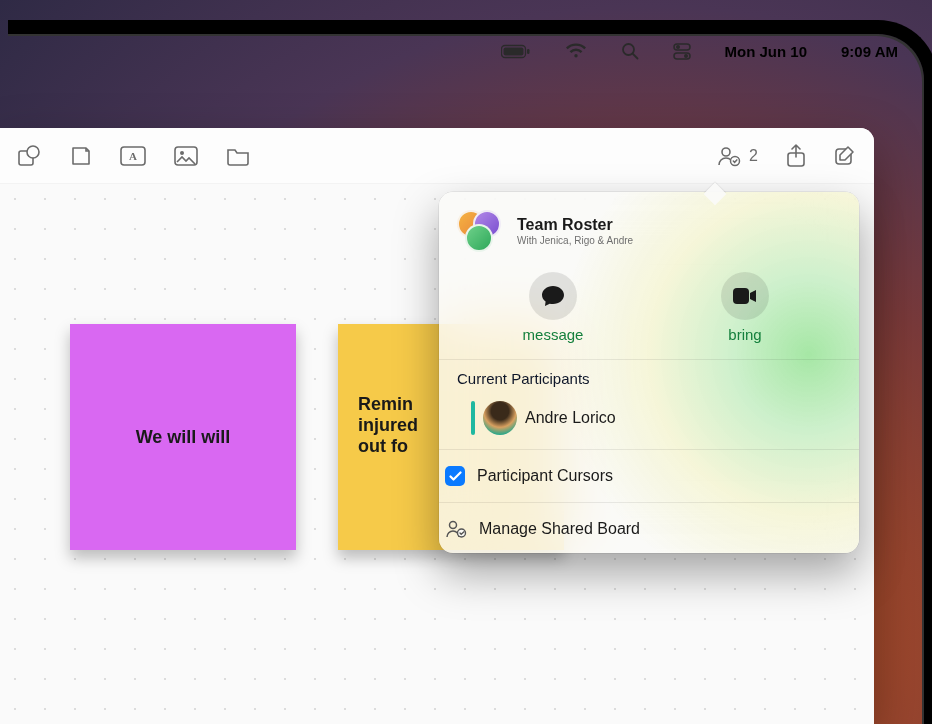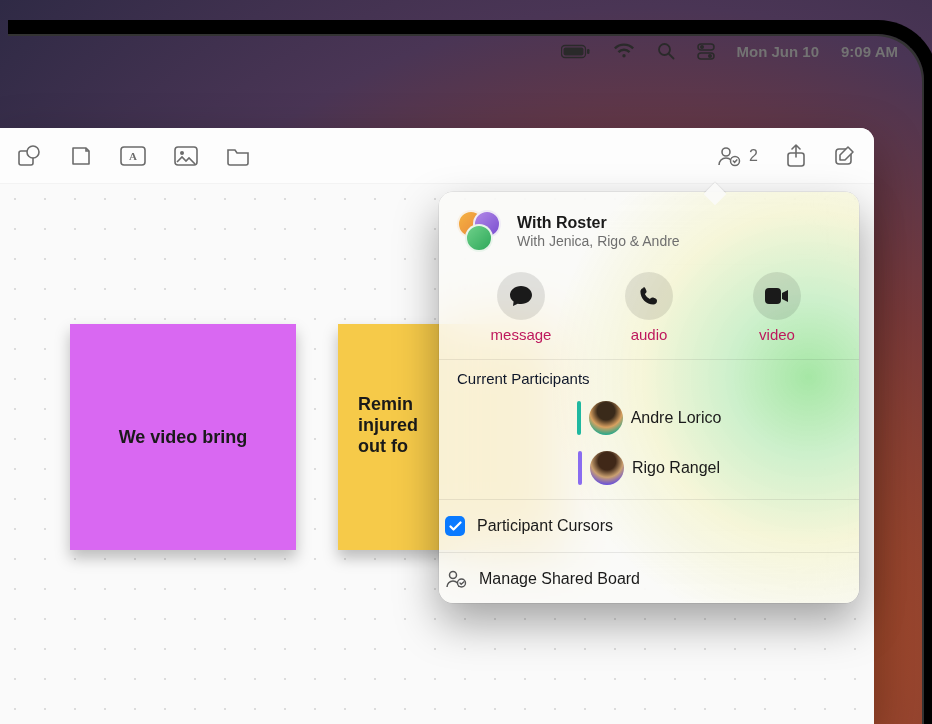--- a/index.html
+++ b/index.html
@@ -38,22 +38,22 @@
   .menubar {
     position: absolute;
     top: 34px;
     left: 0;
     right: 14px;
     height: 34px;
     display: flex;
     justify-content: flex-end;
     align-items: center;
     padding-right: 20px;
-    gap: 22px;
-    color: #737373;
+    gap: 34px;
+    color: #000000;
     font-size: 15px;
     font-weight: 500;
   }
   .menubar .icon { display: flex; align-items: center; }
   .menubar .clock { font-weight: 600; }
   .menubar svg { display: block; }
 
   
   .window {
     position: absolute;
@@ -164,51 +164,50 @@
   }
   .avatar-stack .av {
     position: absolute; width: 28px; height: 28px; border-radius: 50%;
     border: 2px solid rgba(250,250,248,0.9);
   }
   .av1 { background: linear-gradient(135deg,#f5b342,#e8843a); top:0; left:0; }
   .av2 { background: linear-gradient(135deg,#b288e8,#7a4fd0); top:0; left:16px; }
   .av3 { background: linear-gradient(135deg,#6fd18a,#2ea85a); top:14px; left:8px; }
 
   .pop-title { font-size: 16px; font-weight: 700; color:#1a1a1a; }
-  .pop-sub { font-size: 14px; color: #6f6f6f; margin-top:1px; }
+  .pop-sub { font-size: 10px; color: #6f6f6f; margin-top:1px; }
 
   .pop-actions {
     display: flex;
     justify-content: space-around;
     padding: 6px 18px 16px;
     border-bottom: 1px solid rgba(0,0,0,0.08);
   }
   .pop-action {
     display:flex; flex-direction:column; align-items:center; gap:6px; cursor:pointer;
     width: 110px;
   }
   .pop-action .circle {
     width: 48px; height: 48px; border-radius: 50%;
     background: rgba(0,0,0,0.1);
     display:flex; align-items:center; justify-content:center;
     color:#222;
   }
-  .pop-action .lbl { font-size: 15px; color:#be185d; }
+  .pop-action .lbl { font-size: 15px; color:#15803d; }
 
   .pop-section-head {
     padding: 10px 18px 6px;
     font-size: 15px;
     color: #0f172a;
   }
 
   .participant {
     display:flex; align-items:center; gap:8px;
-    padding: 8px 18px;
+    padding: 8px 32px;
     cursor: default;
-    justify-content: center;
   }
   .participant .bar { width: 4px; height: 34px; border-radius: 3px; }
   .participant .pavatar { width: 34px; height: 34px; border-radius:50%; flex-shrink:0; }
   .pavatar.a1 { background: radial-gradient(circle at 50% 30%, #3a2a1a 30%, #d8a060 55%, #2aa88a 80%); }
   .pavatar.a2 { background: radial-gradient(circle at 50% 30%, #402818 30%, #caa070 55%, #6a52d8 80%); }
   .participant .pname { font-size: 16px; color:#1a1a1a; }
 
   .pop-divider { height:1px; background: rgba(0,0,0,0.08); margin: 6px 0; }
 
   .pop-row {
@@ -313,82 +312,69 @@
     <span class="tbicon">
       <svg width="22" height="22" viewBox="0 0 22 22">
           <rect x="2" y="4" width="15" height="15" rx="3" fill="none" stroke="#6b6b6b" stroke-width="1.6"></rect>
           <path d="M14 2l5 5-8 8H6v-5z" fill="#fdfdfd" stroke="#6b6b6b" stroke-width="1.6" stroke-linejoin="round"></path>
         </svg>
     </span>
   </div>
 
   <div class="canvas">
     <div class="sticky purple">
-      <span>We video bring</span>
+      <span>We will will</span>
     </div>
     <div class="sticky yellow">
       <span style="white-space:pre-line">Remin<span style="opacity:0"> </span><br>injured<br>out fo</span>
     </div>
   </div>
 </div>
 
 <div class="popover-arrow"></div>
 
 <div class="popover">
   <div class="pop-header">
     <div class="avatar-stack">
       <div class="av av1"></div>
       <div class="av av2"></div>
       <div class="av av3"></div>
     </div>
     <div>
-      <div class="pop-title">With Roster</div>
+      <div class="pop-title">Team Roster</div>
       <div class="pop-sub">With Jenica, Rigo &amp; Andre</div>
     </div>
   </div>
 
   <div class="pop-actions">
     <div class="pop-action">
       <div class="circle">
         <svg width="26" height="24" viewBox="0 0 26 24">
             <path d="M13 2C6.9 2 2 6 2 11c0 2.6 1.4 5 3.6 6.6L5 22l4.7-2.2c1 .2 2.1.3 3.3.3 6.1 0 11-4 11-9S19.1 2 13 2z" fill="#1a1a1a"></path>
           </svg>
       </div>
       <div class="lbl">message</div>
     </div>
     <div class="pop-action">
       <div class="circle">
-        <svg width="22" height="22" viewBox="0 0 22 22">
-            <path d="M5 2c1 0 2 .5 2.4 1.4l1 2.4c.3.8.1 1.7-.5 2.3l-1 1c1 2.2 2.8 4 5 5l1-1c.6-.6 1.5-.8 2.3-.5l2.4 1c.9.4 1.4 1.3 1.4 2.4 0 2-1.6 3.6-3.6 3.6C8.3 19.6 2.4 13.7 2.4 6.6 2.4 4.6 4 3 6 3" fill="#1a1a1a"></path>
-          </svg>
-      </div>
-      <div class="lbl">audio</div>
-    </div>
-    <div class="pop-action">
-      <div class="circle">
         <svg width="26" height="18" viewBox="0 0 26 18">
             <rect x="1" y="1" width="16" height="16" rx="4" fill="#1a1a1a"></rect>
             <path d="M18 6l6-3v12l-6-3z" fill="#1a1a1a"></path>
           </svg>
       </div>
-      <div class="lbl">video</div>
+      <div class="lbl">bring</div>
     </div>
   </div>
 
   <div class="pop-section-head">Current Participants</div>
 
   <div class="participant">
     <div class="bar" style="background:#1fb8a0"></div>
     <div class="pavatar a1"></div>
     <div class="pname">Andre Lorico</div>
-  </div>
-  <div class="participant">
-    <div class="bar" style="background:#8a6cf0"></div>
-    <div class="pavatar a2"></div>
-    <div class="pname">Rigo Rangel</div>
   </div>
 
   <div class="pop-divider"></div>
 
   <div class="pop-row">
     <div class="checkbox">
       <svg width="13" height="11" viewBox="0 0 13 11">
           <path d="M1.5 5.5l3 3L11.5 1.5" fill="none" stroke="#fff" stroke-width="2.2" stroke-linecap="round" stroke-linejoin="round"></path>
         </svg>
     </div>

